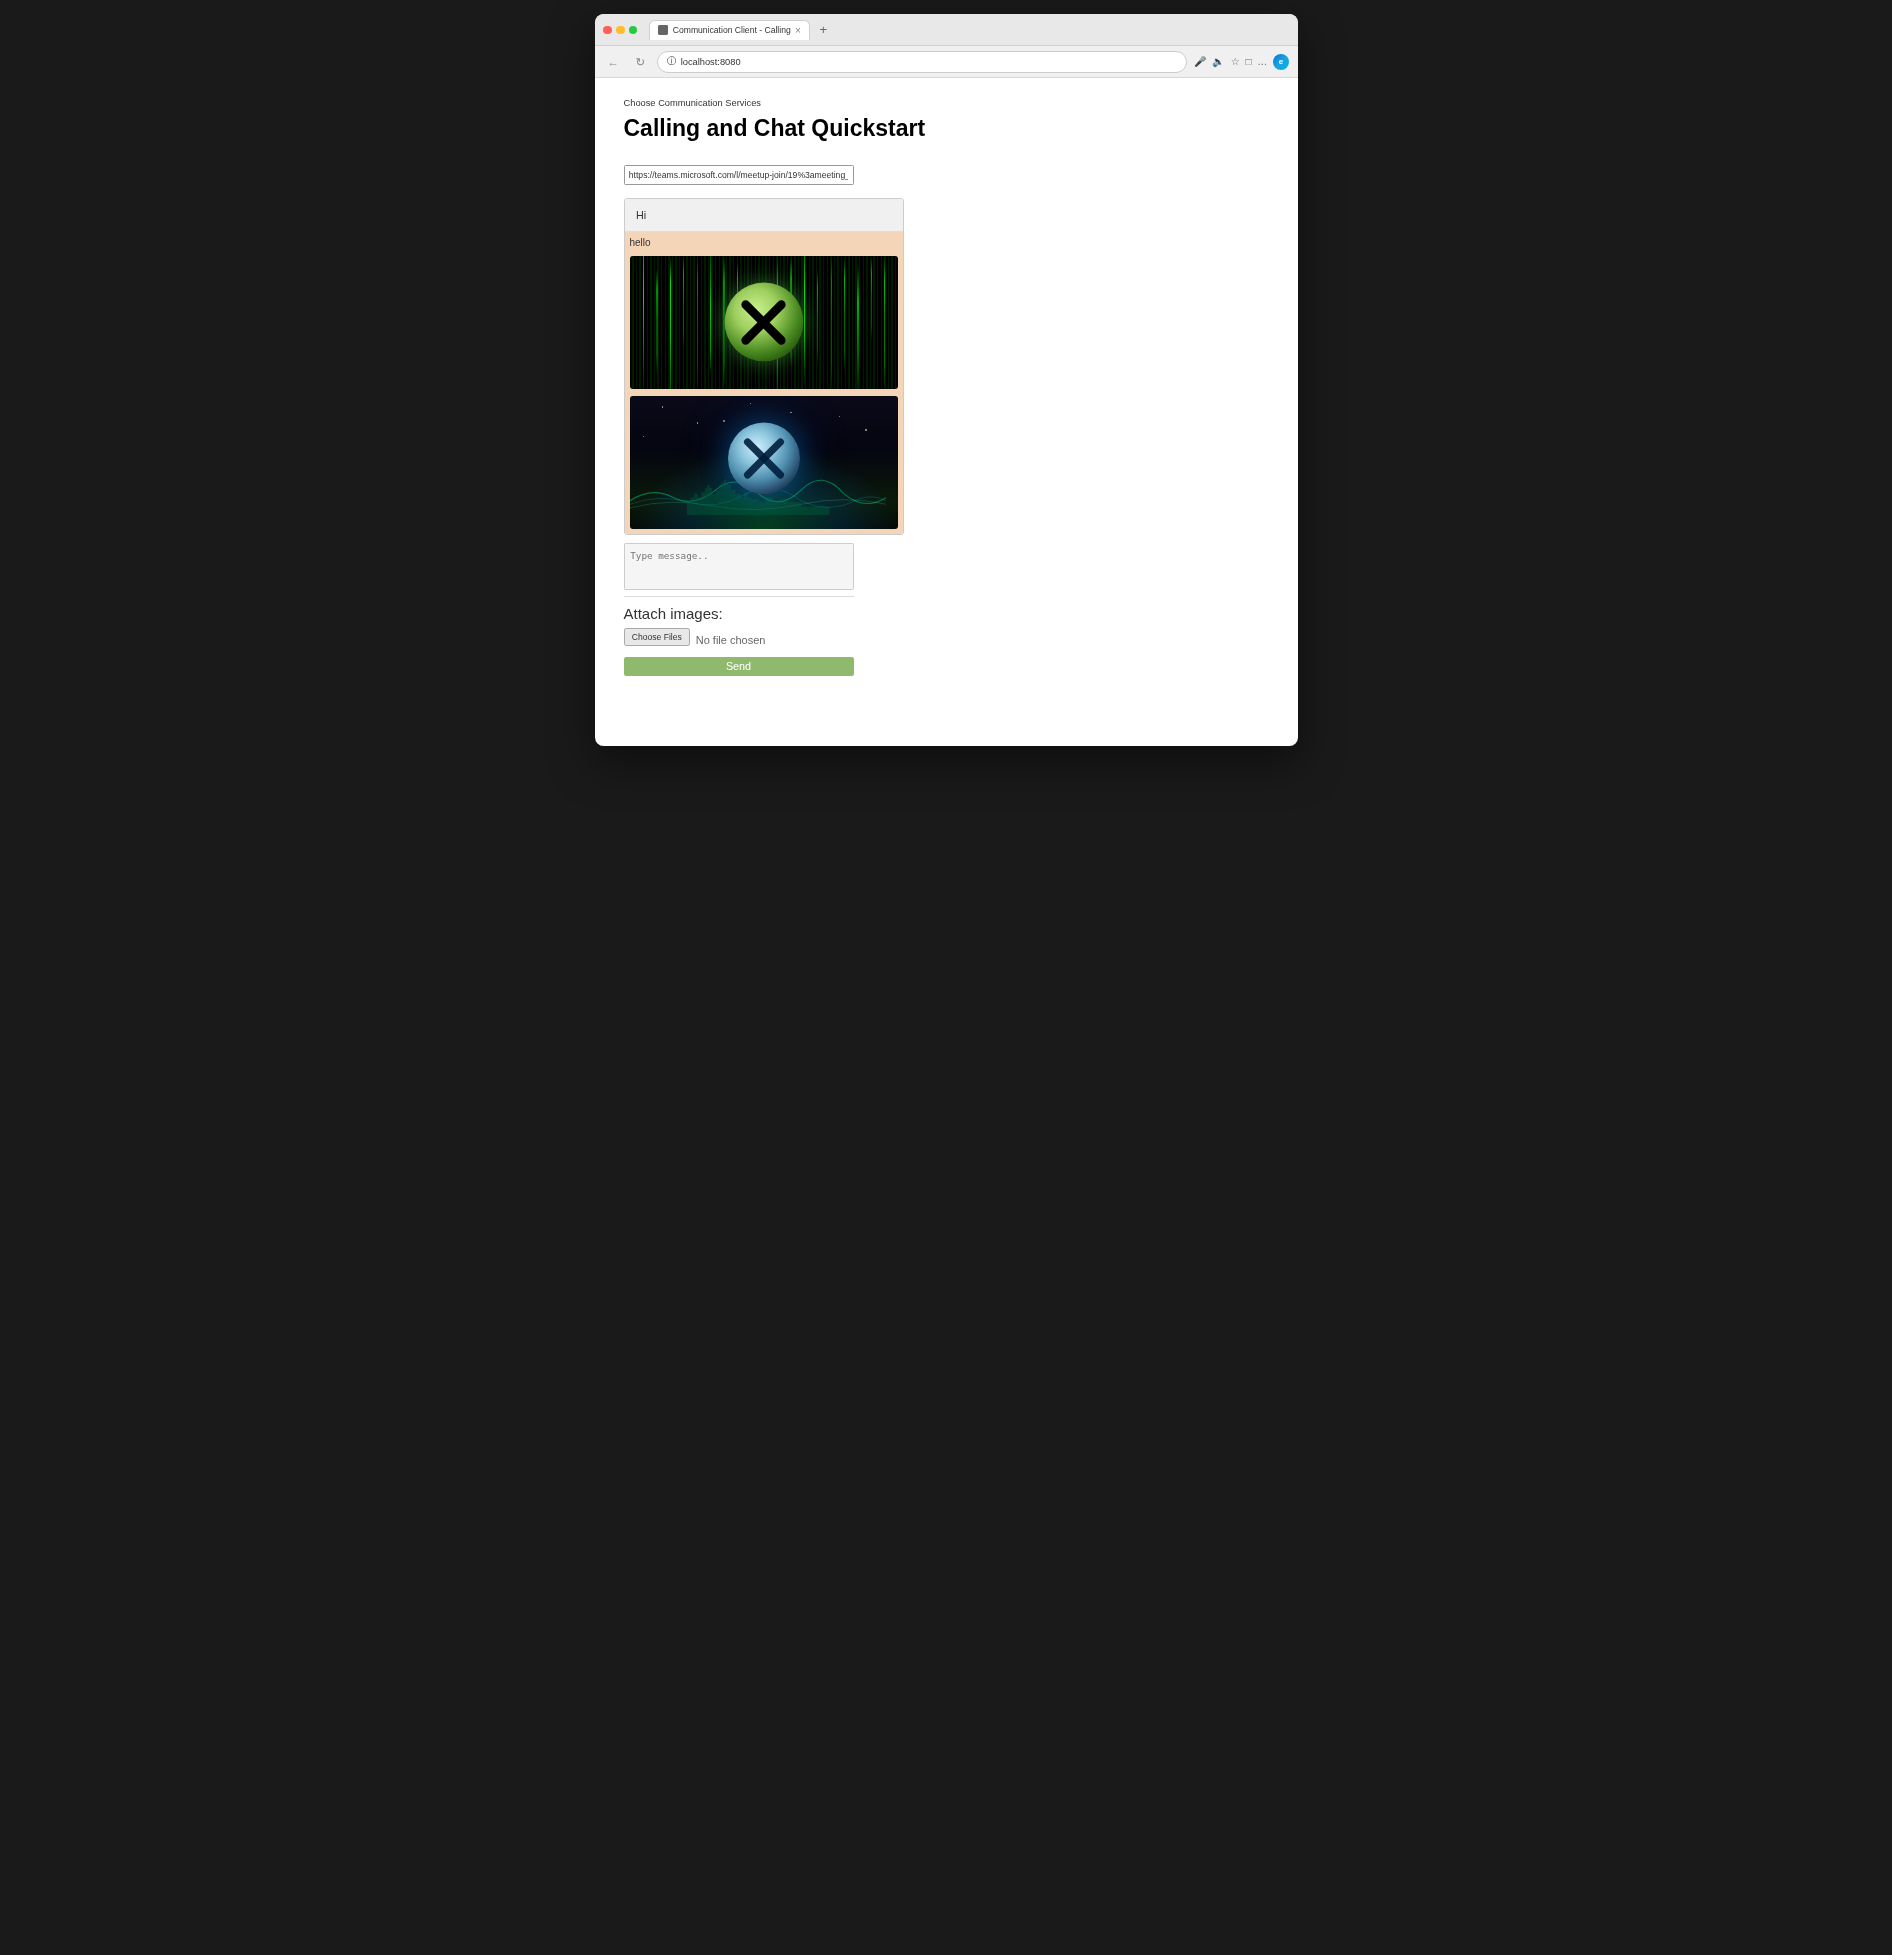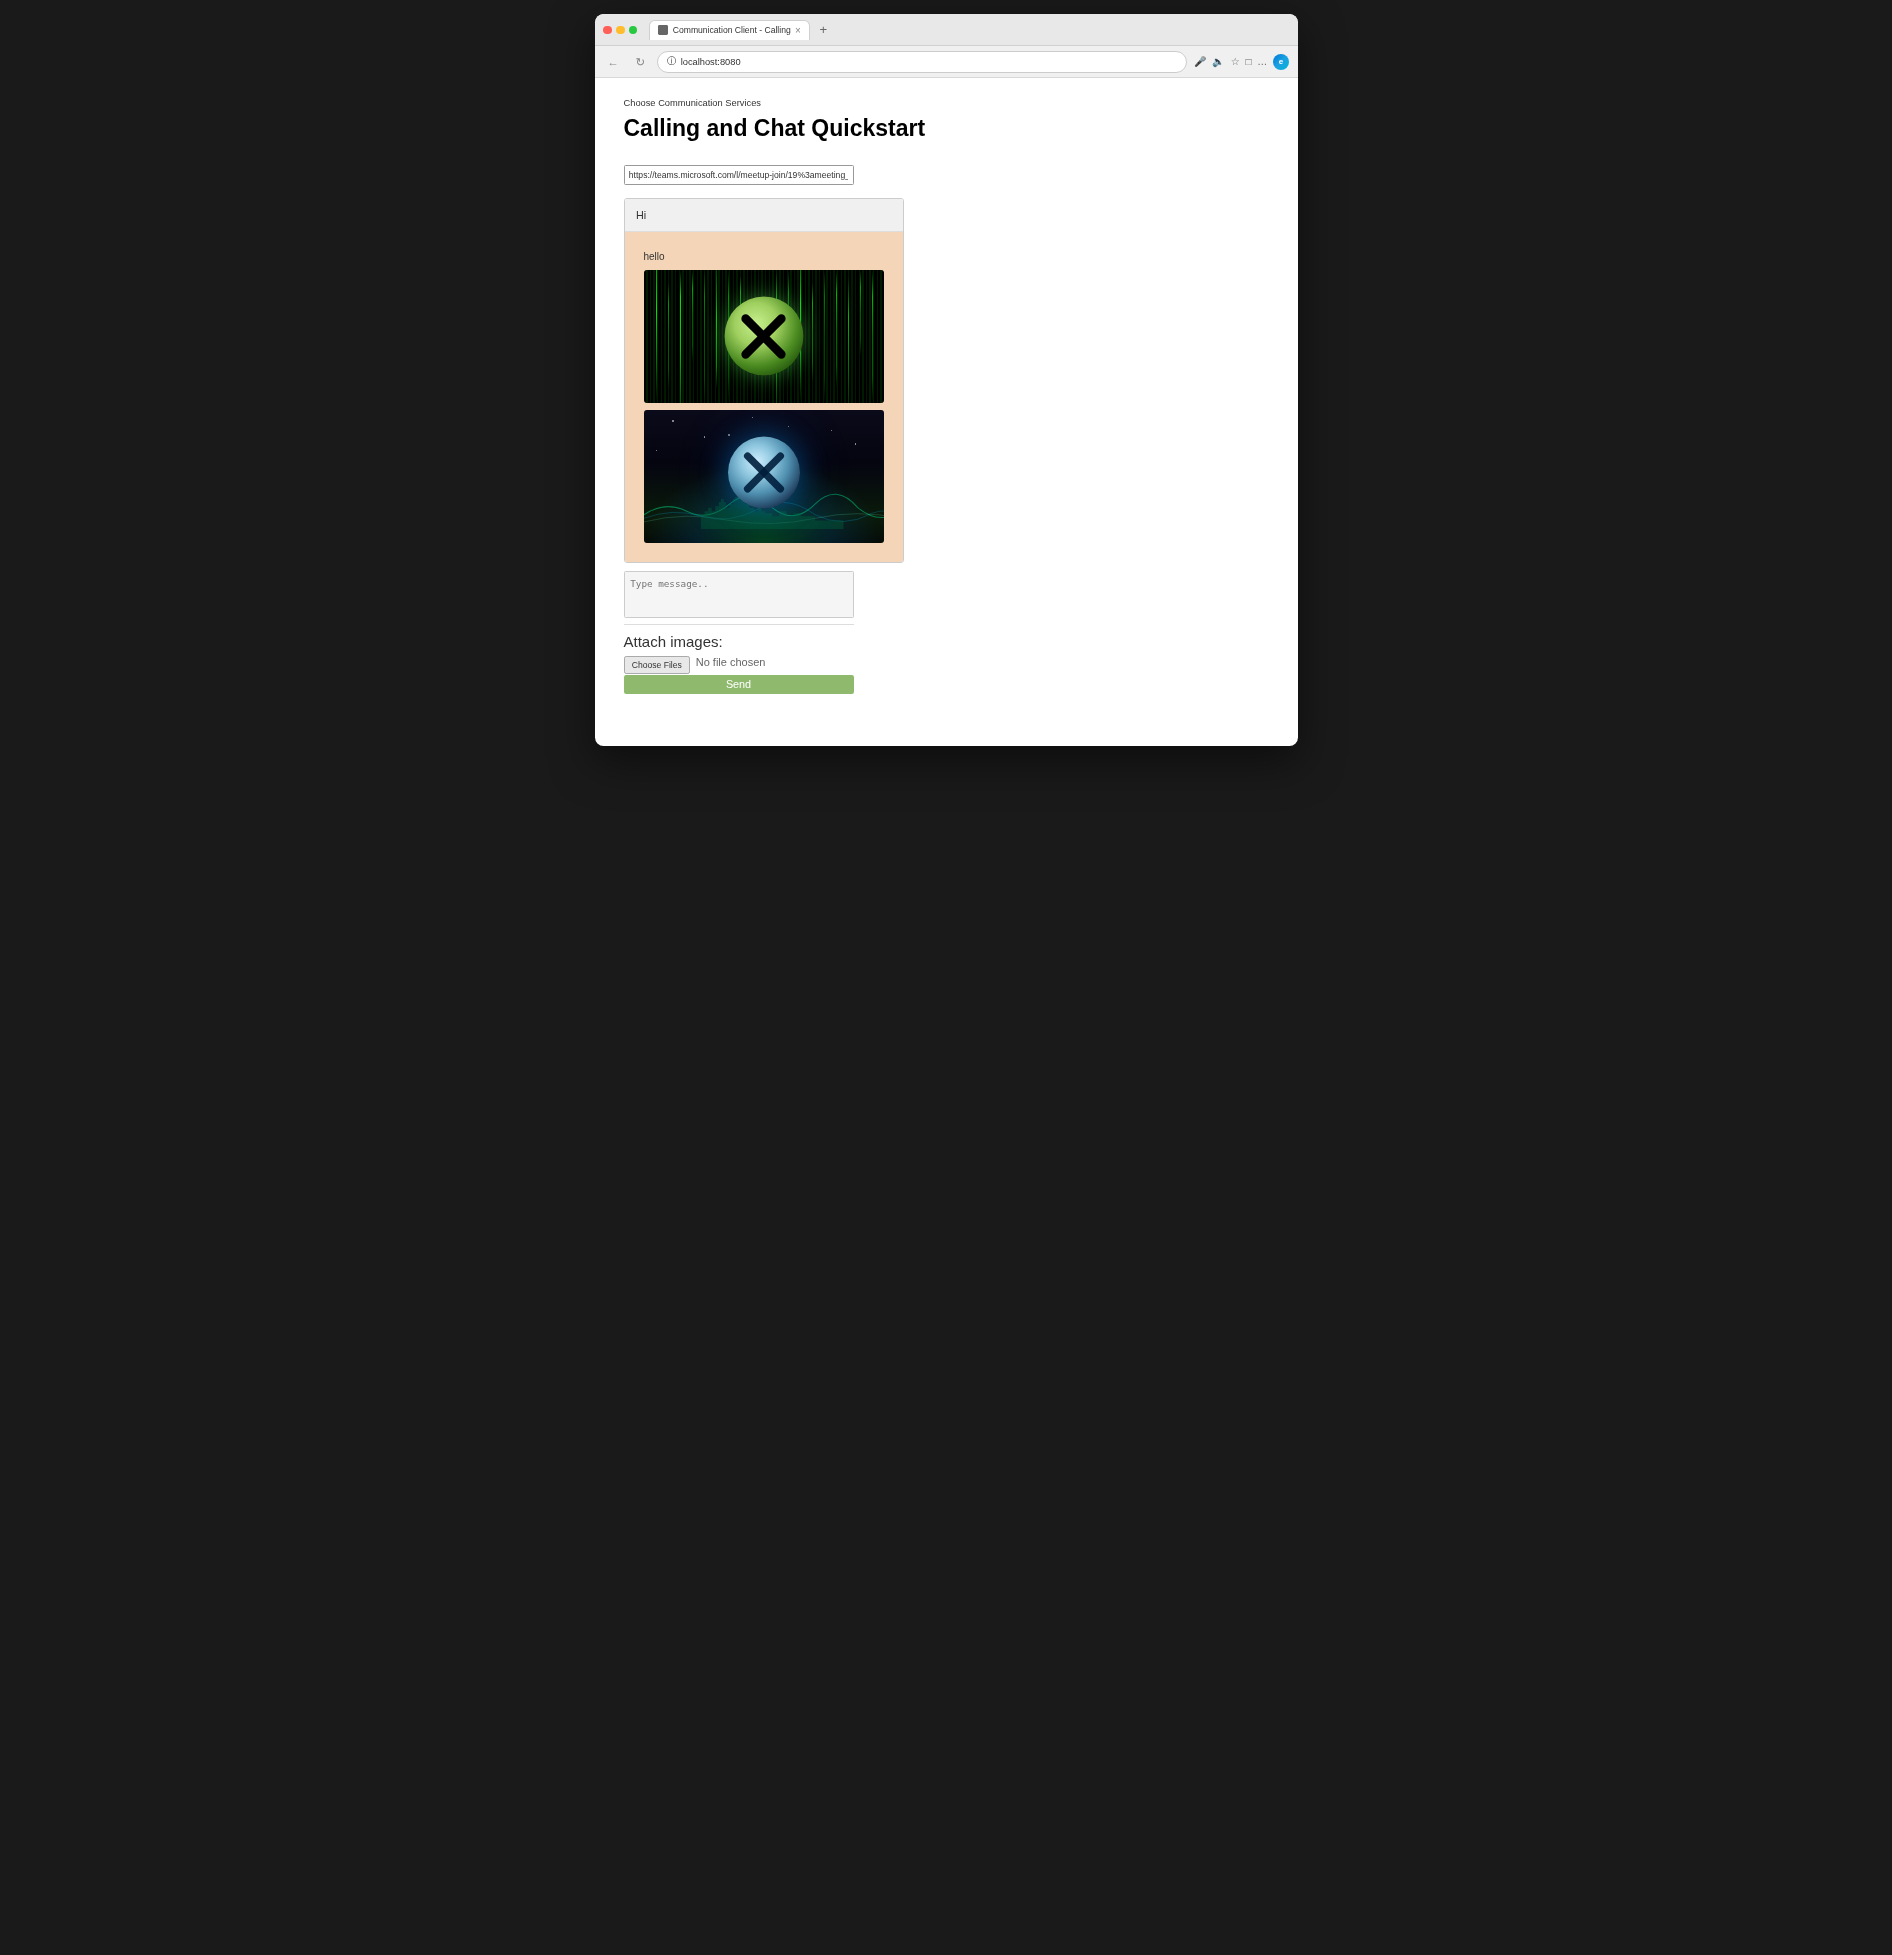--- a/index.html
+++ b/index.html
@@ -211,21 +211,21 @@
       background: #f0f0f0;
       padding: 10px 11.5px;
       font-size: 10.8px;
       color: #333;
       border-bottom: 0.7px solid #ddd;
     }
 
     
     .hello-message {
       background: #f5d5b8;
-      padding: 19px;
+      padding: 5px;
     }
 
     .hello-text {
       font-size: 10px;
       color: #333;
       margin-bottom: 7.2px;
     }
 
     .image-attachment {
       width: 100%;
@@ -392,23 +392,23 @@
     }
 
     .attach-label {
       font-size: 15px;
       color: #333;
       margin-bottom: 5.7px;
     }
 
     .file-input-row {
       display: flex;
-      align-items: flex-start;
+      align-items: flex-end;
       gap: 5.7px;
-      margin-bottom: 1px;
+      margin-bottom: 11px;
     }
 
     .choose-files-btn {
       background: #e8e8e8;
       border: 0.7px solid #aaa;
       border-radius: 2.2px;
       padding: 2.9px 7.2px;
       font-size: 8.6px;
       color: #333;
       cursor: pointer;

